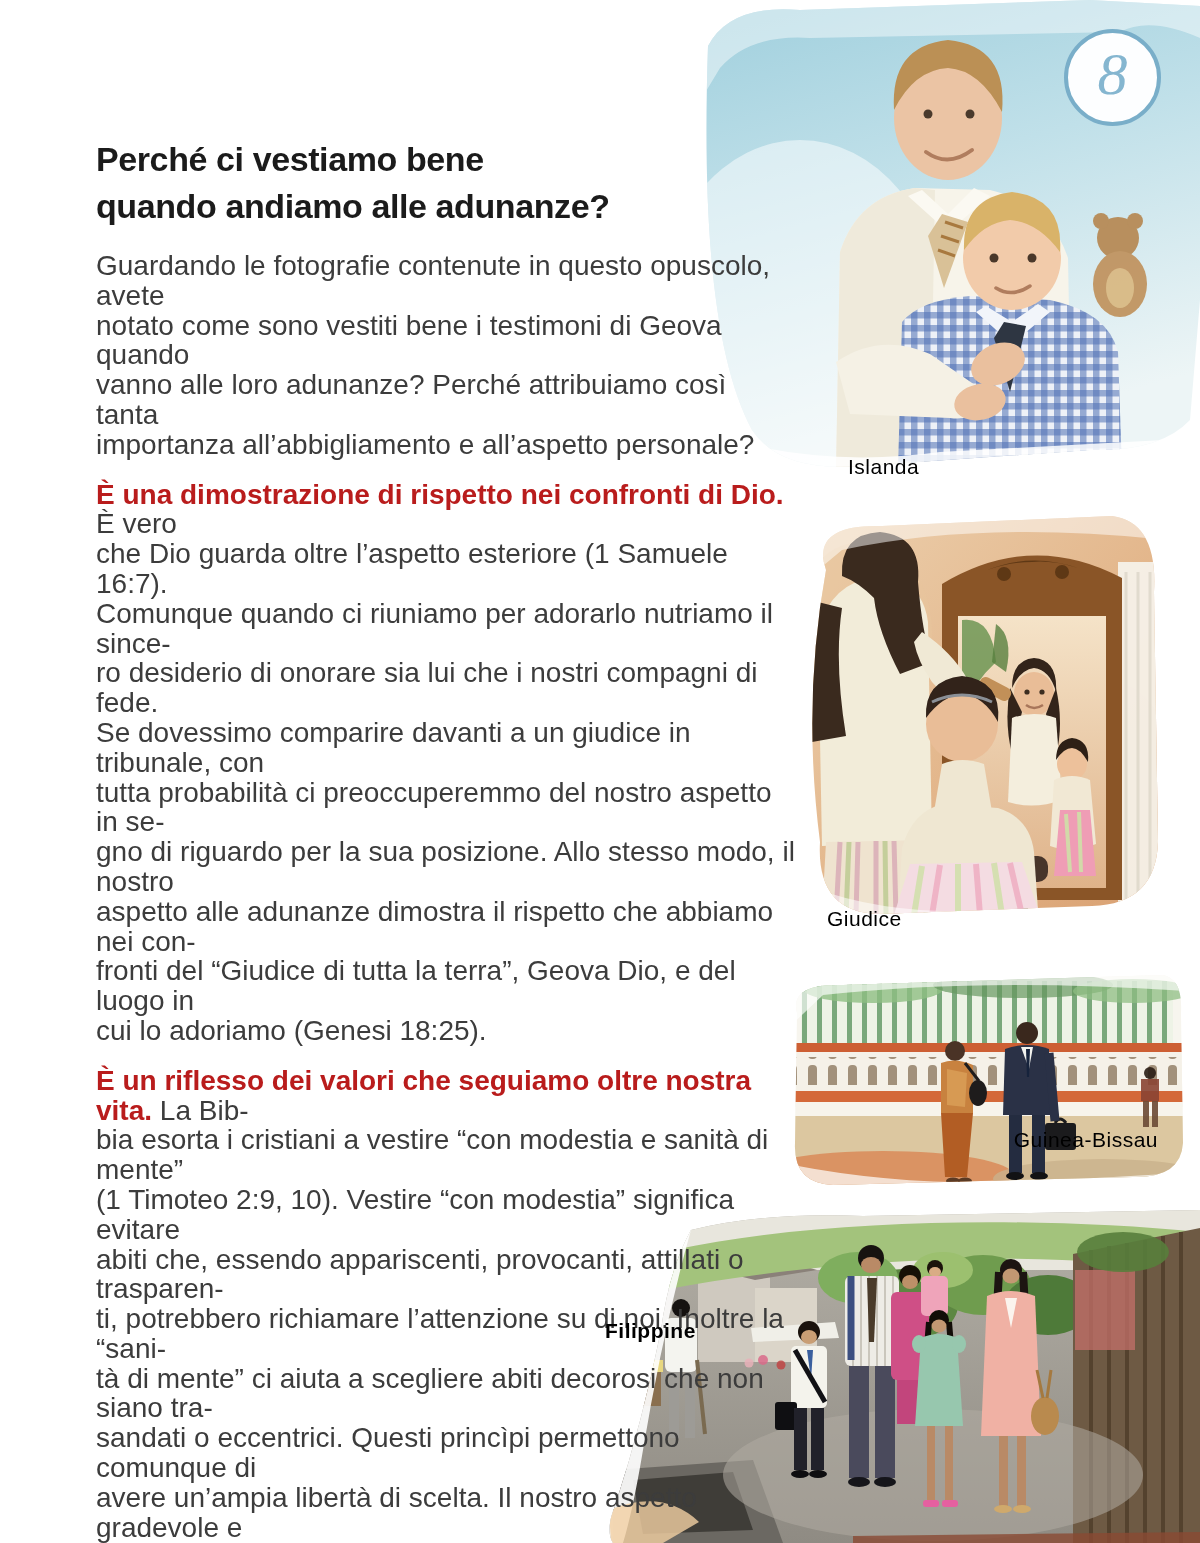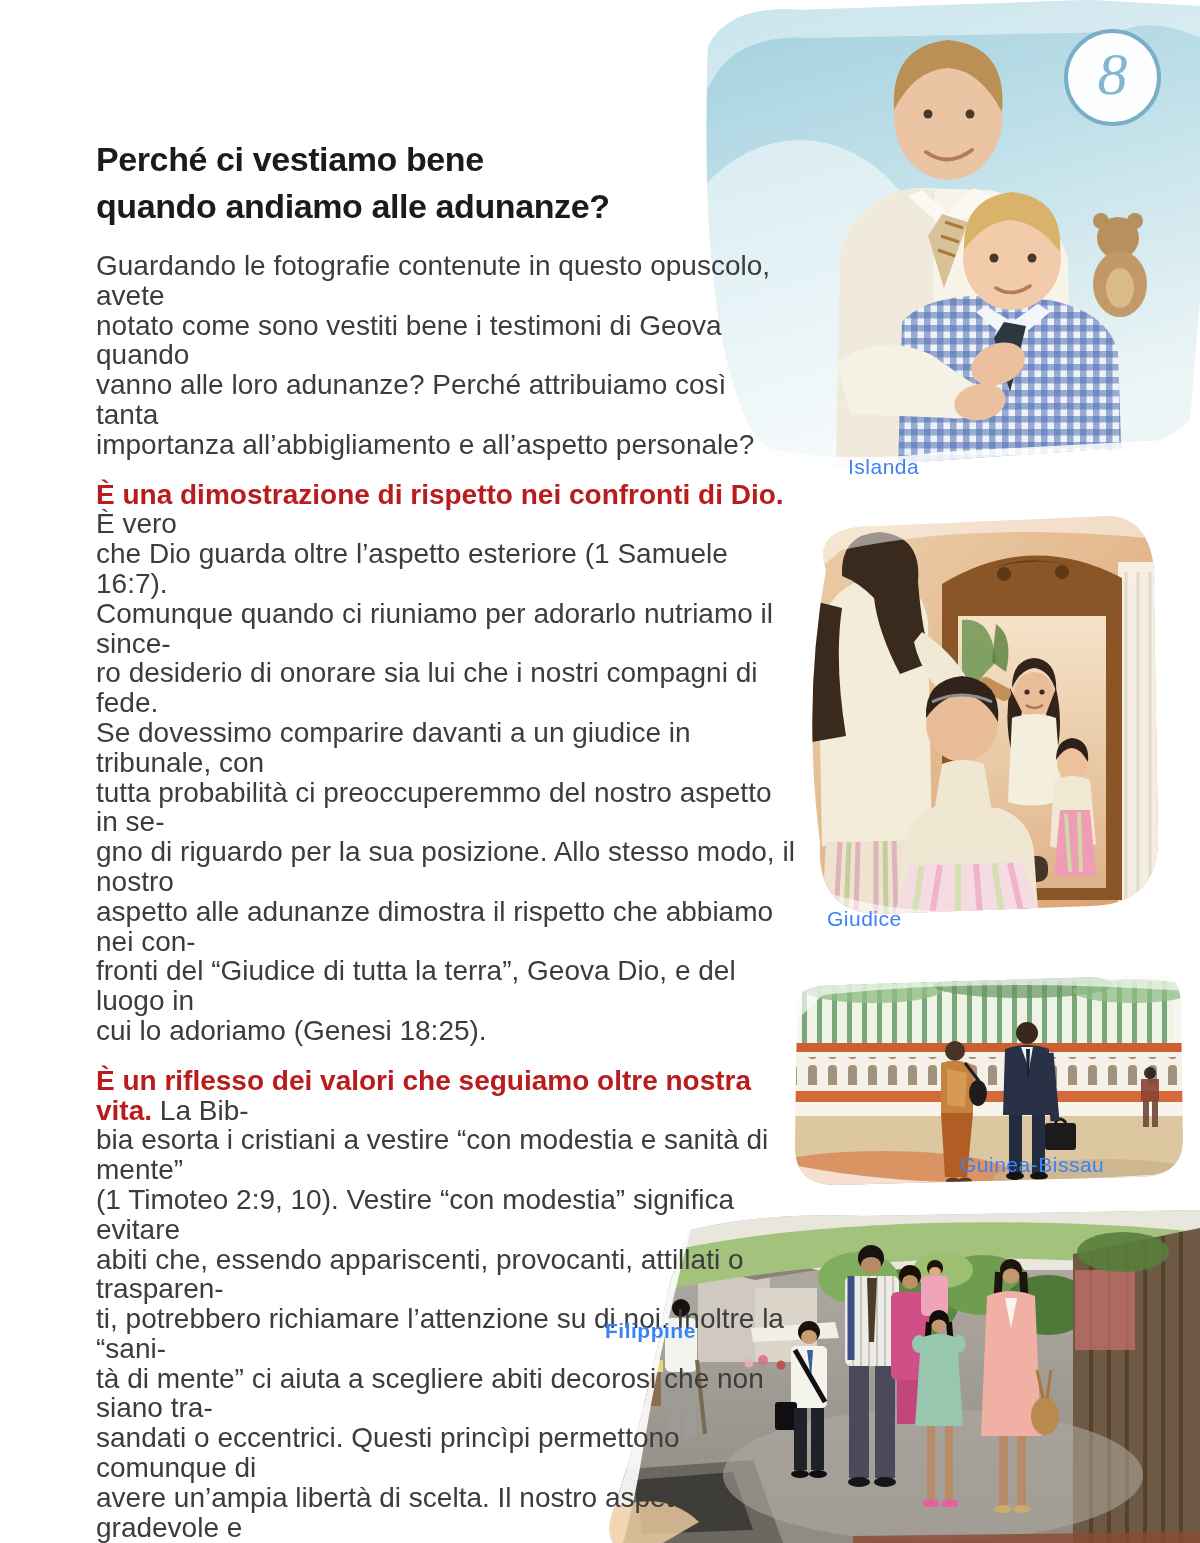--- a/index.html
+++ b/index.html
@@ -21,24 +21,24 @@
     font-size:28px; line-height:29.8px; color:#3c3c3c;
     white-space:pre-line; margin-bottom:20px; width:700px;
   }
   .para b { color:#b91c1c; }
 
   .questions { list-style:none; margin-top:23px; }
   .questions li { display:flex; gap:11px; margin-bottom:5px; }
   .q-marker { flex:0 0 auto; width:9px; height:9px; background:#2d2d2d; margin-top:9px; }
   .q-text { font-size:20px; line-height:28.5px; color:#3c3c3c; white-space:pre-line; }
 
-  .caption { position:absolute; font-size:21px; color:#3b82f6; z-index:6; letter-spacing:0.5px; }
+  .caption { position:absolute; font-size:21px; color:#000000; z-index:6; letter-spacing:0.5px; }
   .caption-islanda   { left:848px; top:455px; }
   .caption-messico   { left:827px; top:907px; }
-  .caption-guinea    { left:960px; top:1153px; width:198px; text-align:left; }
+  .caption-guinea    { left:960px; top:1128px; width:198px; text-align:right; }
   .caption-filippine { left:605px; top:1319px;font-weight:bold; }
 
   .page-circle {
     position:absolute; left:1064px; top:29px; width:97px; height:97px;
     border-radius:50%; background:#fdfeff; border:4px solid #79aec9;
     display:flex; align-items:center; justify-content:center; z-index:5;
   }
   .page-circle span {
     font-family:"Liberation Serif", serif; font-style:italic;
     font-size:60px; color:#85b6d0; transform:translateY(-3px);

